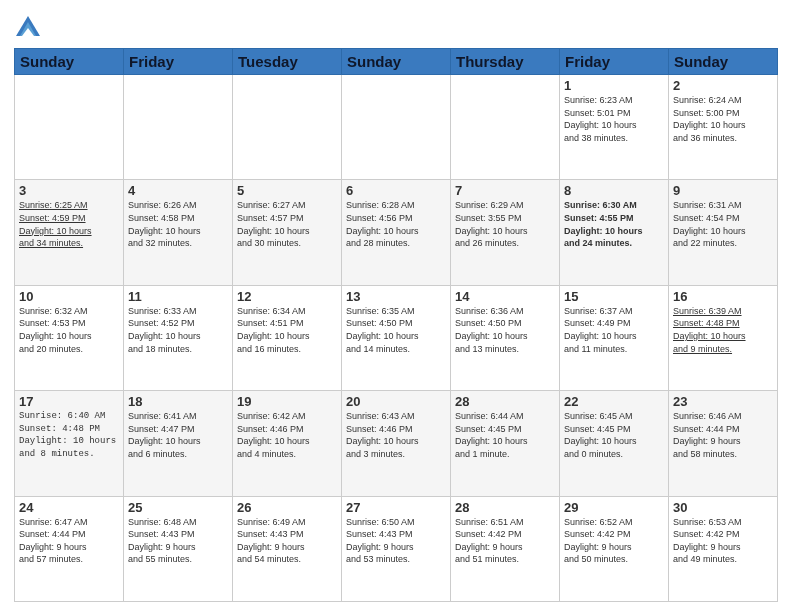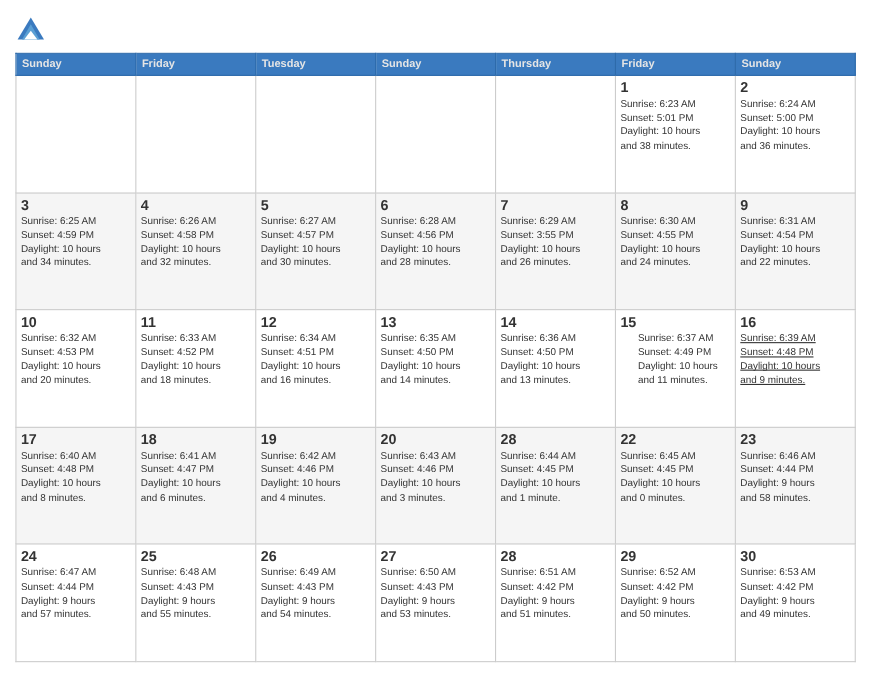--- a/index.html
+++ b/index.html
@@ -63,24 +63,24 @@
     }
     .calendar {
       flex: 1;
       border: 1px solid #ccc;
       border-collapse: collapse;
       width: 100%;
       table-layout: fixed;
     }
     .calendar th {
       background-color: #3a7abf;
-      color: #e5e5e5;
+      color: #0f172a;
       text-align: left;
       padding: 4px 5px;
-      font-size: 10px;
+      font-size: 15px;
       border: 1px solid #2d6aaa;
     }
     .calendar td {
       vertical-align: top;
       border: 1px solid #ccc;
       padding: 3px 4px;
       font-size: 9.5px;
       color: #333;
       background: #fff;
       height: 88px;
@@ -155,21 +155,21 @@
             <span class="day-number">2</span>
             <div class="day-info" style="white-space: pre-line;">Sunrise: 6:24 AM
 Sunset: 5:00 PM
 Daylight: 10 hours
 and 36 minutes.</div>
           </td>
         </tr>
         <tr>
           <td>
             <span class="day-number">3</span>
-            <div class="day-info" style="white-space: pre-line;">Sunrise: 6:25 AM
+            <div class="day-info" style="white-space: pre-line; text-decoration: underline;">Sunrise: 6:25 AM
 Sunset: 4:59 PM
 Daylight: 10 hours
 and 34 minutes.</div>
           </td>
           <td>
             <span class="day-number">4</span>
             <div class="day-info" style="white-space: pre-line;">Sunrise: 6:26 AM
 Sunset: 4:58 PM
 Daylight: 10 hours
 and 32 minutes.</div>
@@ -190,21 +190,21 @@
           </td>
           <td>
             <span class="day-number">7</span>
             <div class="day-info" style="white-space: pre-line;">Sunrise: 6:29 AM
 Sunset: 3:55 PM
 Daylight: 10 hours
 and 26 minutes.</div>
           </td>
           <td>
             <span class="day-number">8</span>
-            <div class="day-info" style="white-space: pre-line;">Sunrise: 6:30 AM
+            <div class="day-info" style="white-space: pre-line; font-weight: bold;">Sunrise: 6:30 AM
 Sunset: 4:55 PM
 Daylight: 10 hours
 and 24 minutes.</div>
           </td>
           <td>
             <span class="day-number">9</span>
             <div class="day-info" style="white-space: pre-line;">Sunrise: 6:31 AM
 Sunset: 4:54 PM
 Daylight: 10 hours
 and 22 minutes.</div>
@@ -241,37 +241,37 @@
           </td>
           <td>
             <span class="day-number">14</span>
             <div class="day-info" style="white-space: pre-line;">Sunrise: 6:36 AM
 Sunset: 4:50 PM
 Daylight: 10 hours
 and 13 minutes.</div>
           </td>
           <td>
             <span class="day-number">15</span>
-            <div class="day-info" style="white-space: pre-line; margin-left: 16px;">Sunrise: 6:37 AM
+            <div class="day-info" style="white-space: pre-line;">Sunrise: 6:37 AM
 Sunset: 4:49 PM
 Daylight: 10 hours
 and 11 minutes.</div>
           </td>
           <td>
             <span class="day-number">16</span>
             <div class="day-info" style="white-space: pre-line; text-decoration: underline;">Sunrise: 6:39 AM
 Sunset: 4:48 PM
 Daylight: 10 hours
 and 9 minutes.</div>
           </td>
         </tr>
         <tr>
           <td>
             <span class="day-number">17</span>
-            <div class="day-info" style="white-space: pre-line;">Sunrise: 6:40 AM
+            <div class="day-info" style="white-space: pre-line; font-family: Liberation Mono, monospace;">Sunrise: 6:40 AM
 Sunset: 4:48 PM
 Daylight: 10 hours
 and 8 minutes.</div>
           </td>
           <td>
             <span class="day-number">18</span>
             <div class="day-info" style="white-space: pre-line;">Sunrise: 6:41 AM
 Sunset: 4:47 PM
 Daylight: 10 hours
 and 6 minutes.</div>

